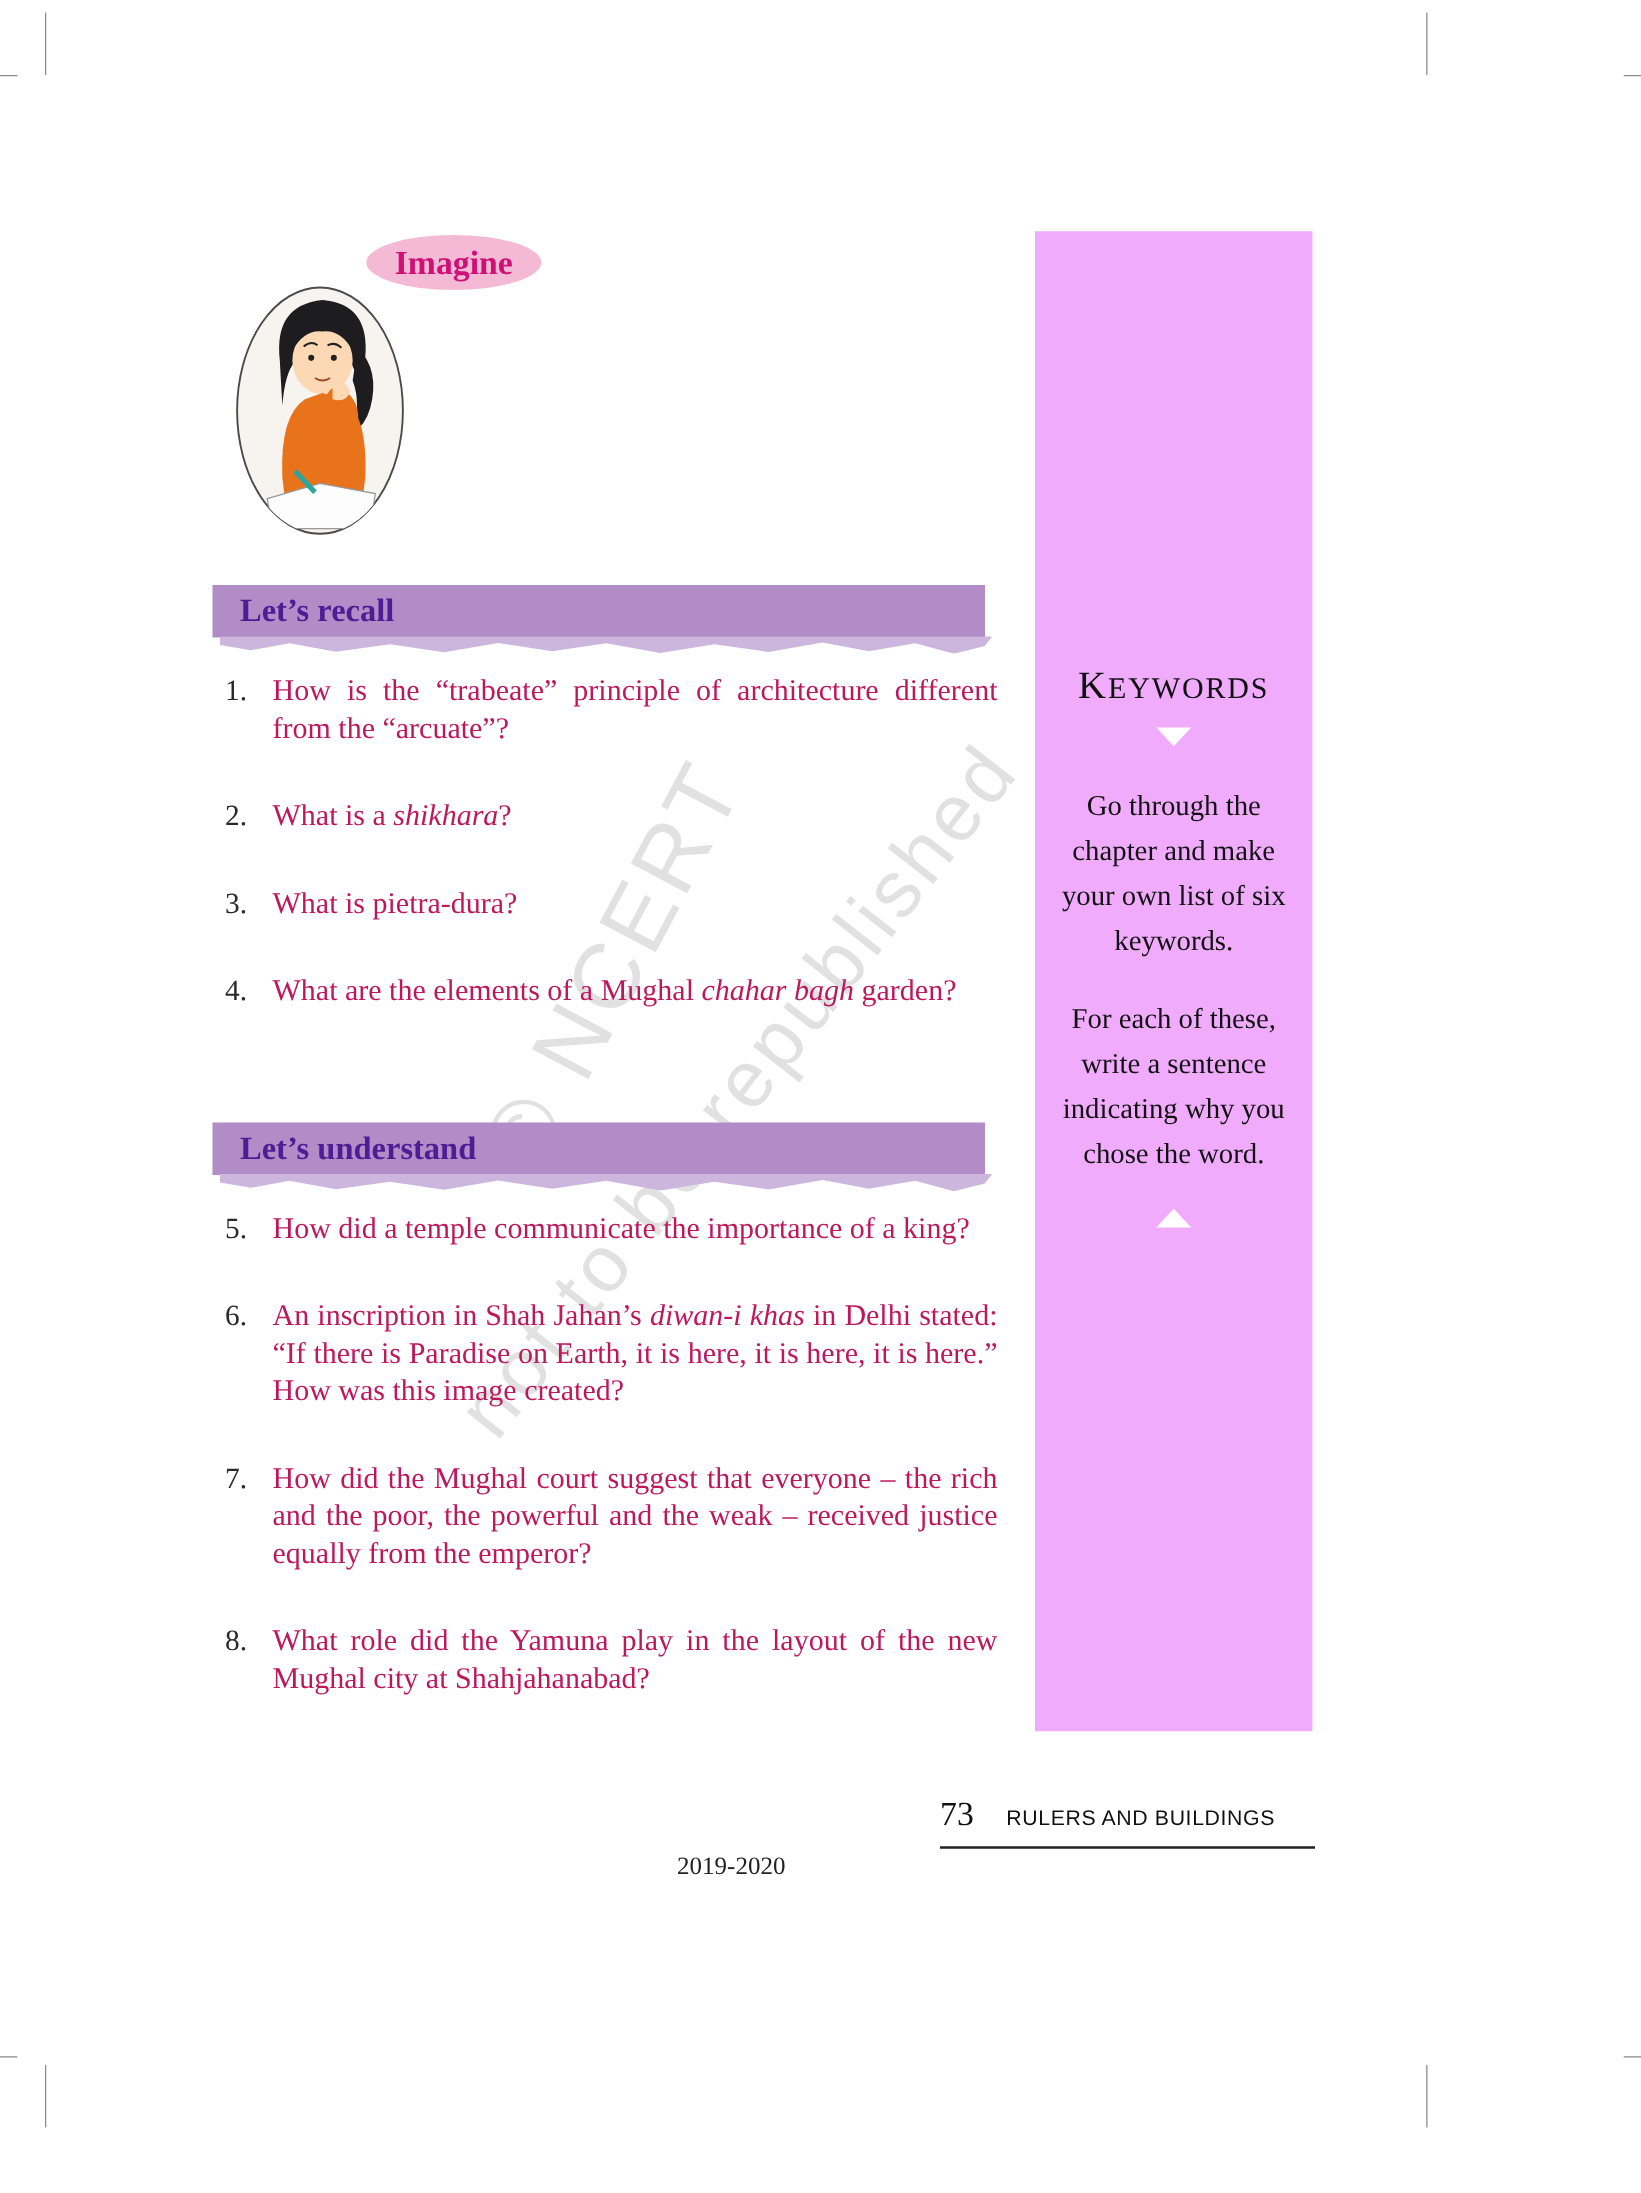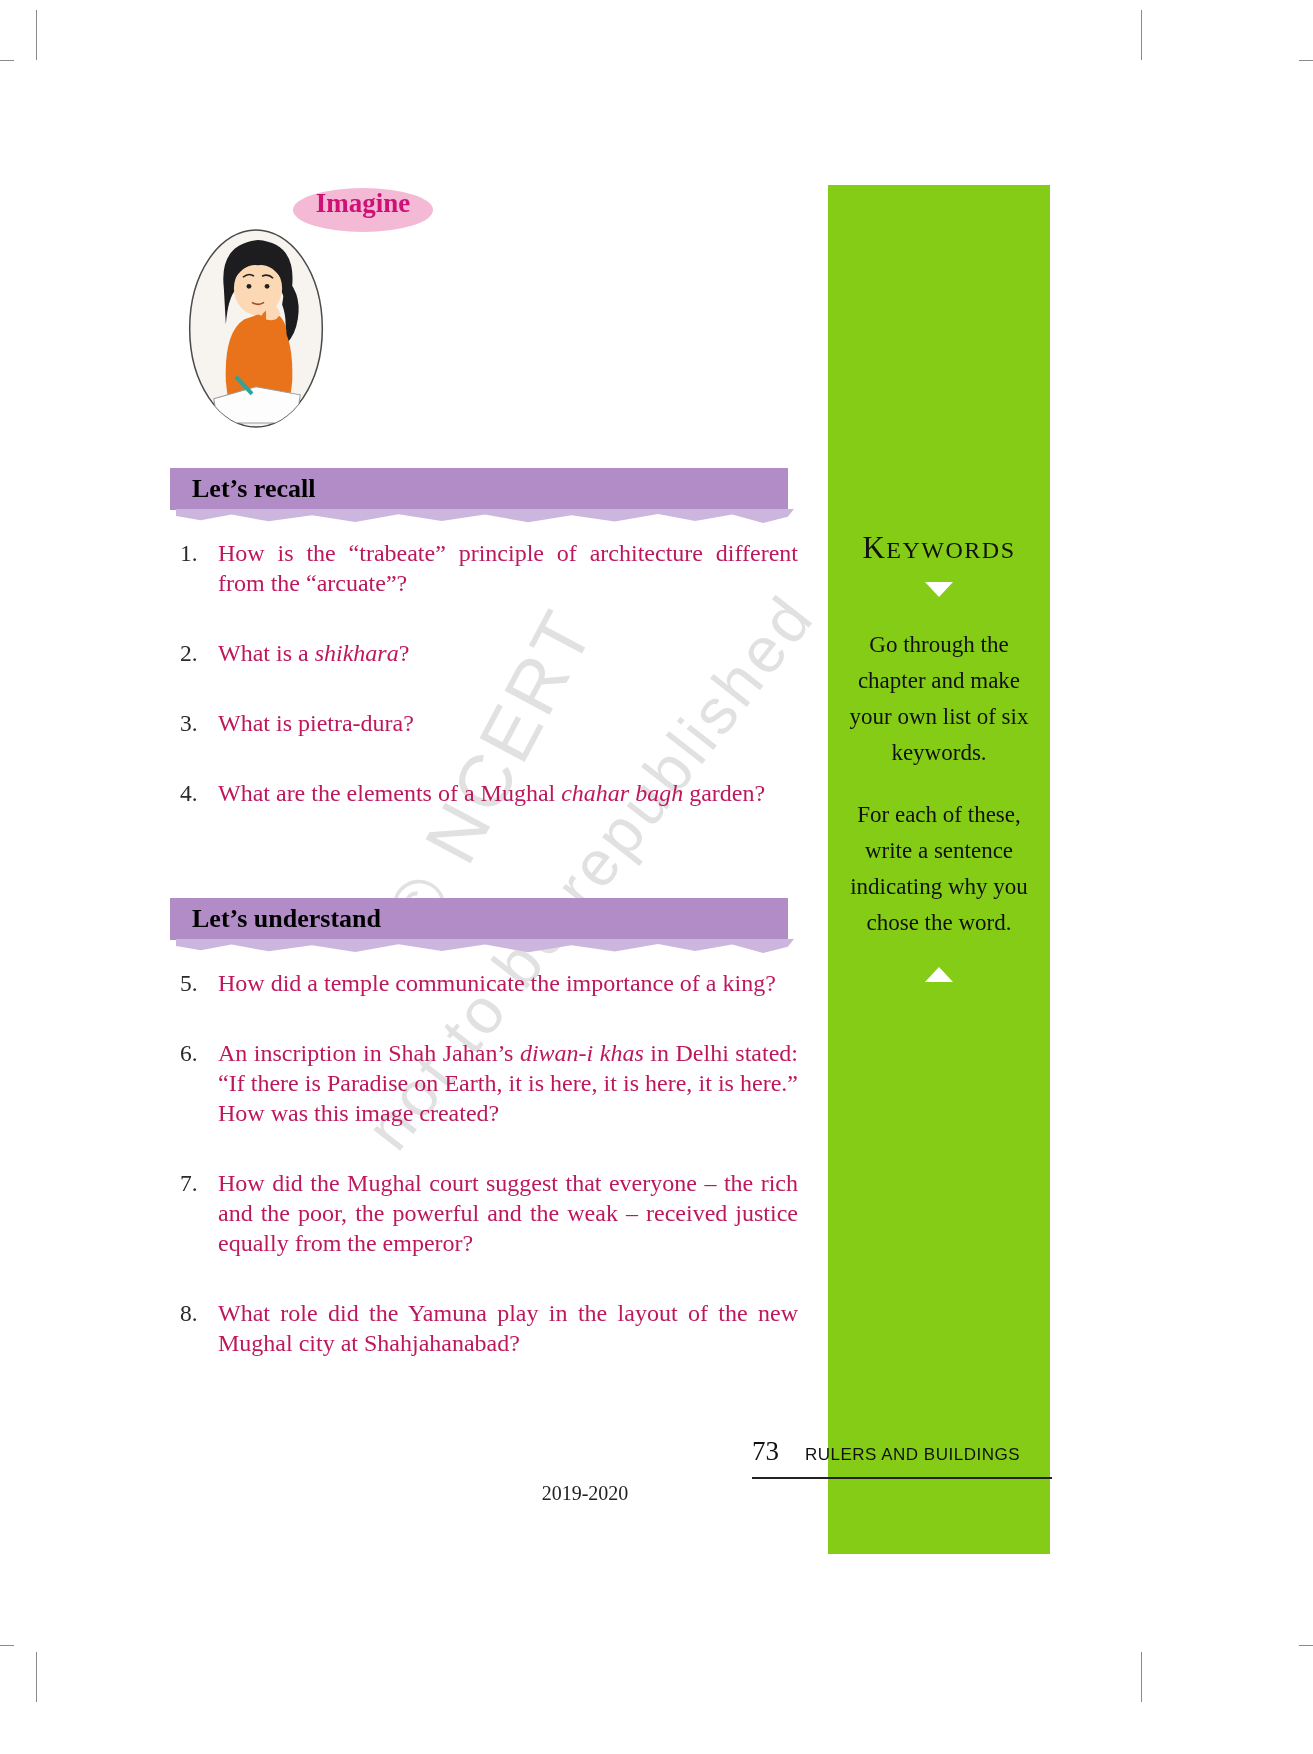--- a/index.html
+++ b/index.html
@@ -21,57 +21,57 @@
   }
   .wm-1{left:250px;top:730px;width:480px;font-size:74px;transform:rotate(-62deg);}
   .wm-2{left:90px;top:835px;width:1000px;font-size:64px;transform:rotate(-52deg);}
 
   .content{position:relative;z-index:2;}
 
   
   .imagine{position:absolute;left:185px;top:186px;width:600px;}
   .imagine-badge{
     position:absolute;left:108px;top:2px;width:140px;height:44px;
-    background:#f4b9d4;border-radius:50%;display:flex;align-items:flex-start;justify-content:center;
+    background:#f4b9d4;border-radius:50%;display:flex;align-items:center;justify-content:center;
   }
   .imagine-badge span{color:#cf1076;font-weight:700;font-size:27px;}
   .portrait{position:absolute;left:0;top:40px;width:142px;height:206px;}
   .imagine-text{
     margin:0 0 0 142px;padding-top:52px;color:#c21d75;
     font-size:23.5px;line-height:29.5px;text-align:justify;
   }
 
   
   .banner{
     position:absolute;width:618px;height:42px;background:#b18cc6;
   }
   .banner .banner-label{
     display:block;line-height:42px;padding-left:22px;
-    font-weight:700;font-size:26px;color:#000000;
+    font-weight:700;font-size:26px;color:#4c1d95;
   }
   .banner .torn{
     position:absolute;left:6px;right:-6px;top:41px;height:14px;background:#cdb6de;
     clip-path:polygon(0 0,100% 0,99% 55%,95% 100%,90% 40%,84% 85%,78% 35%,71% 90%,64% 45%,57% 95%,50% 40%,43% 85%,36% 38%,29% 92%,22% 45%,15% 88%,9% 40%,4% 80%,0 50%);
   }
   .banner-recall{left:170px;top:468px;}
   .banner-understand{left:170px;top:898px;}
 
   
   .qlist{position:absolute;left:180px;width:618px;}
   .qlist-recall{top:538px;}
   .qlist-understand{top:968px;}
   .q{display:flex;margin-bottom:40px;}
   .qnum{flex:none;width:38px;font-size:23.5px;line-height:30px;color:#2a2a2a;}
   .qtext{flex:1;font-size:24px;line-height:30px;color:#be185d;text-align:justify;}
   .qtext i{font-style:italic;}
 
   
   .sidebar{
-    position:absolute;left:828px;top:185px;width:222px;height:1369px;
-    background:#84cc16;text-align:center;box-sizing:border-box;padding-top:345px;
+    position:absolute;left:828px;top:185px;width:222px;height:1200px;
+    background:#f0abfc;text-align:center;box-sizing:border-box;padding-top:345px;
   }
   .kw-title{
     margin:0 0 16px 0;font-weight:400;font-size:24px;letter-spacing:1.5px;color:#111;
   }
   .kw-title::first-letter{font-size:31px;}
   .tri{width:0;height:0;margin:0 auto;}
   .tri-down{border-left:14px solid transparent;border-right:14px solid transparent;border-top:15px solid #ffffff;margin-bottom:30px;}
   .tri-up{border-left:14px solid transparent;border-right:14px solid transparent;border-bottom:15px solid #ffffff;margin-top:24px;}
   .kw-para{margin:12px 8px 26px 8px;font-size:23px;line-height:36px;color:#111;}
 

